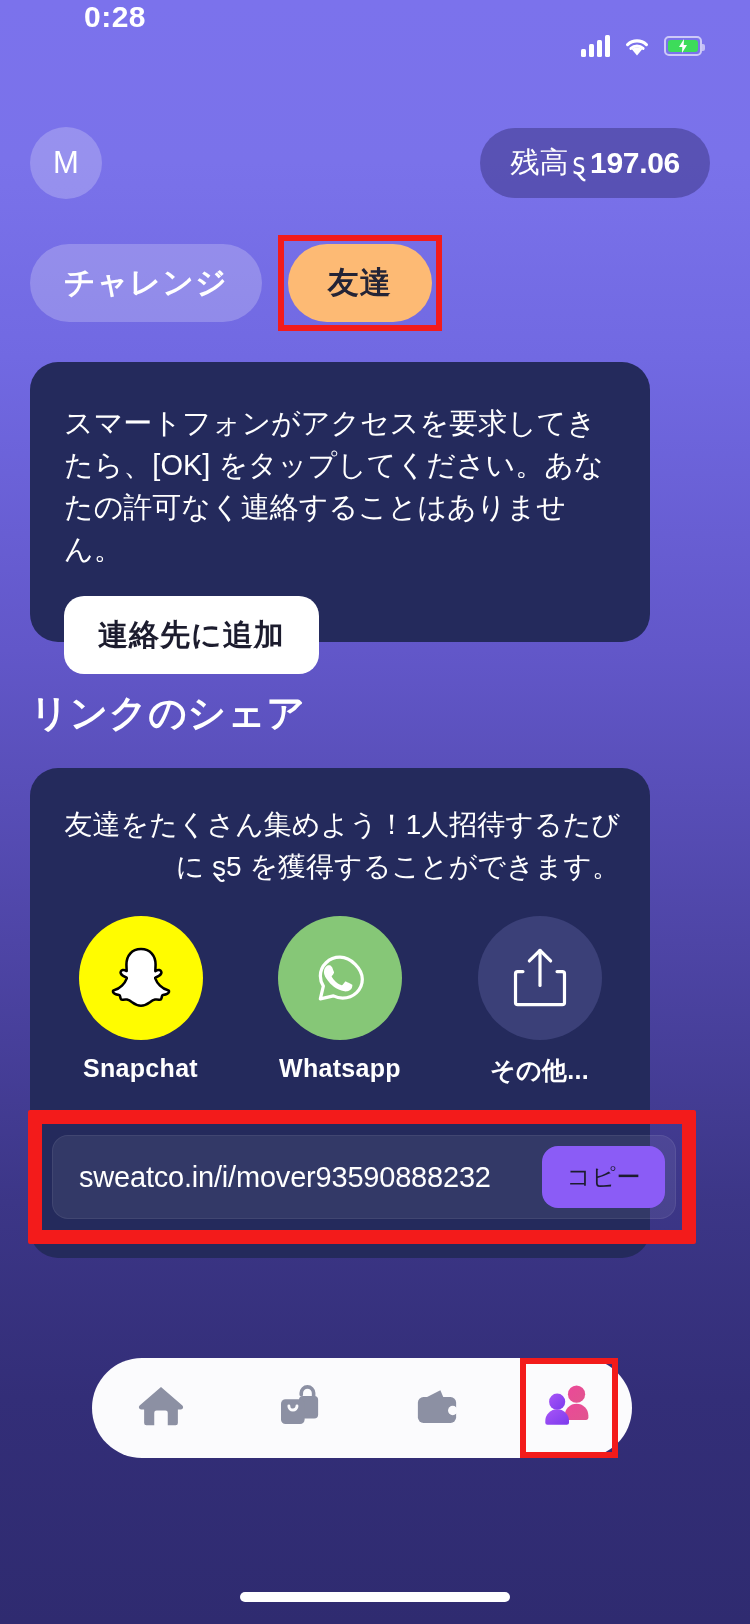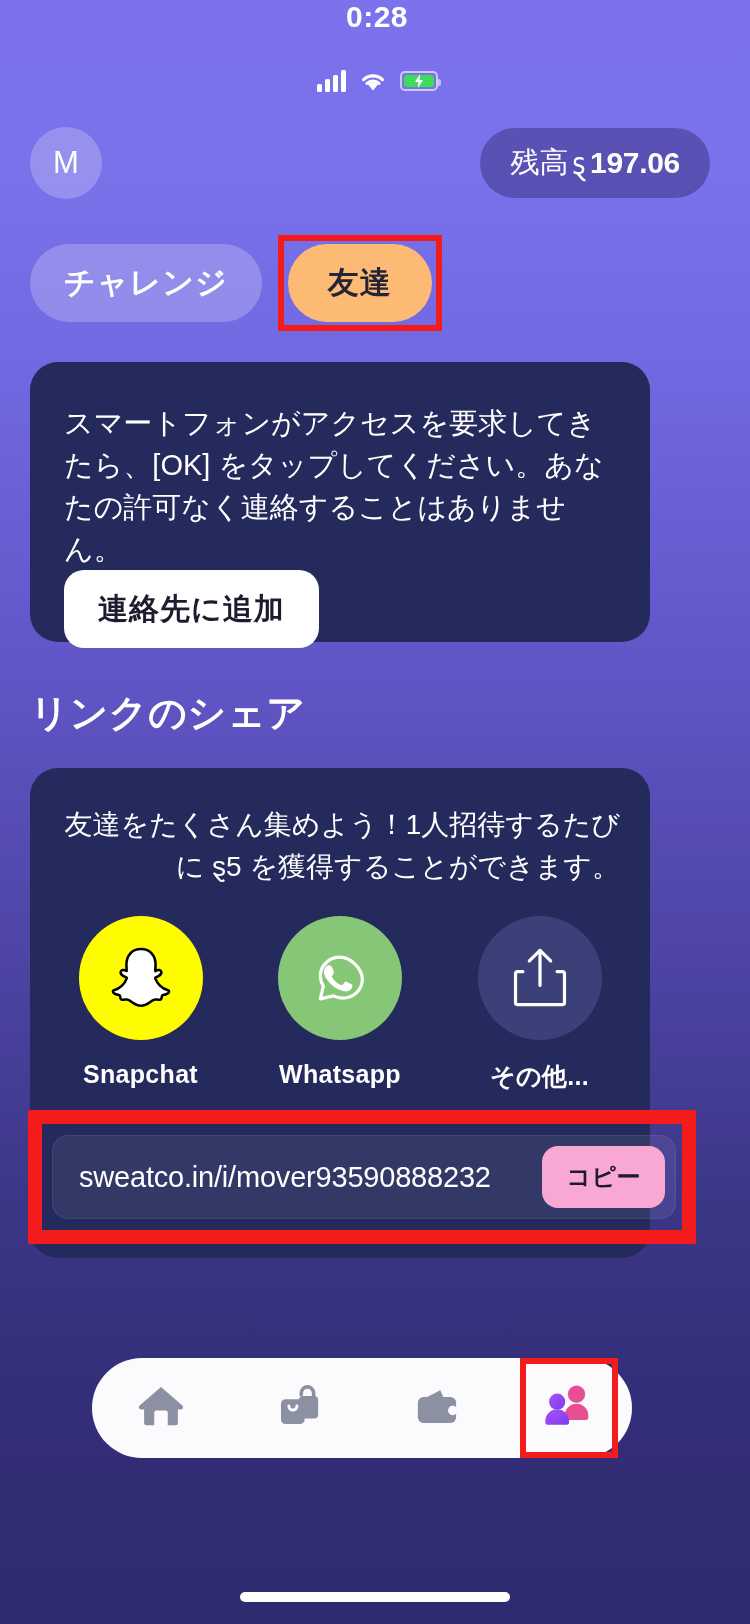--- a/index.html
+++ b/index.html
@@ -17,23 +17,22 @@
         #4e45a6 58%,
         #3c3687 74%,
         #332e78 86%,
         #2f2b70 100%);
     position: relative;
   }
 
   
   .statusbar {
     position: absolute; top: 0; left: 0; right: 0; height: 92px;
-    display: flex; align-items: center; justify-content: space-between;
-    padding: 0 48px 0 52px;
-    flex-direction: column;
+    display: flex; justify-content: space-between;
+    padding: 0 48px 0 84px;
   }
   .status-time {
     color: #ffffff; font-size: 30px; font-weight: 600; letter-spacing: .5px;
   }
   .status-icons { display: flex; align-items: center; gap: 13px; }
   .sig { display: flex; align-items: flex-end; gap: 3px; height: 22px; }
   .sig i { display: block; width: 5px; background: #fff; border-radius: 1.5px; }
   .sig i:nth-child(1) { height: 8px; }
   .sig i:nth-child(2) { height: 13px; }
   .sig i:nth-child(3) { height: 17px; }
@@ -107,20 +106,21 @@
   .card {
     position: absolute; left: 30px; width: 620px;
     background: #242a5c;
     border-radius: 28px;
   }
   #contacts-card { top: 362px; height: 280px; padding: 40px 34px 0 34px; }
   .card-text {
     color: #ffffff; font-size: 29px; line-height: 1.45; font-weight: 400;
   }
   .white-btn {
+    margin-top: 26px;
     background: #ffffff; color: #1c1c2e;
     border: none; border-radius: 20px;
     height: 78px; padding: 0 34px;
     font-size: 30px; font-weight: 700; letter-spacing: 1px;
     font-family: "Liberation Sans", sans-serif;
     display: inline-flex; align-items: center; justify-content: center;
   }
 
   
   .section-title {
@@ -131,21 +131,21 @@
   
   #share-card { top: 768px; height: 490px; padding: 36px 30px 0 30px; text-align: right; }
   .share-text {
     color: #ffffff; font-size: 28px; line-height: 1.5; font-weight: 400;
   }
   .share-row {
     display: flex; justify-content: space-between;
     margin-top: 28px; padding: 0 8px;
   }
   .share-item {
-    display: flex; flex-direction: column; align-items: center; gap: 20px;
+    display: flex; flex-direction: column; align-items: center; gap: 14px;
     width: 145px;
   }
   .share-circle {
     width: 124px; height: 124px; border-radius: 50%;
     display: flex; align-items: center; justify-content: center;
   }
   .share-label {
     color: #ffffff; font-size: 25px; font-weight: 700; letter-spacing: .3px;
     white-space: nowrap;
   }
@@ -156,23 +156,23 @@
     background: rgba(255,255,255,.07);
     border: 1px solid rgba(255,255,255,.07);
     border-radius: 16px;
     display: flex; align-items: center; justify-content: space-between;
     padding: 0 10px 0 26px;
   }
   .link-url {
     color: #ffffff; font-size: 29px; font-weight: 400; letter-spacing: -.2px;
   }
   .copy-btn {
-    background: #f9a8d4; color: #1c1c2e; border: none;
+    background: #8b5cf6; color: #1c1c2e; border: none;
     border-radius: 16px; height: 62px; padding: 0 24px;
-    font-size: 24px; font-weight: 700; letter-spacing: .5px;
+    font-size: 24px; font-weight: 400; letter-spacing: .5px;
     font-family: "Liberation Sans", sans-serif;
     display: inline-flex; align-items: center; justify-content: center;
   }
 
   
   .bottom-nav {
     position: absolute; left: 92px; top: 1358px;
     width: 540px; height: 100px;
     background: #fbfbfd; border-radius: 50px;
     display: flex; align-items: center; justify-content: space-around;

